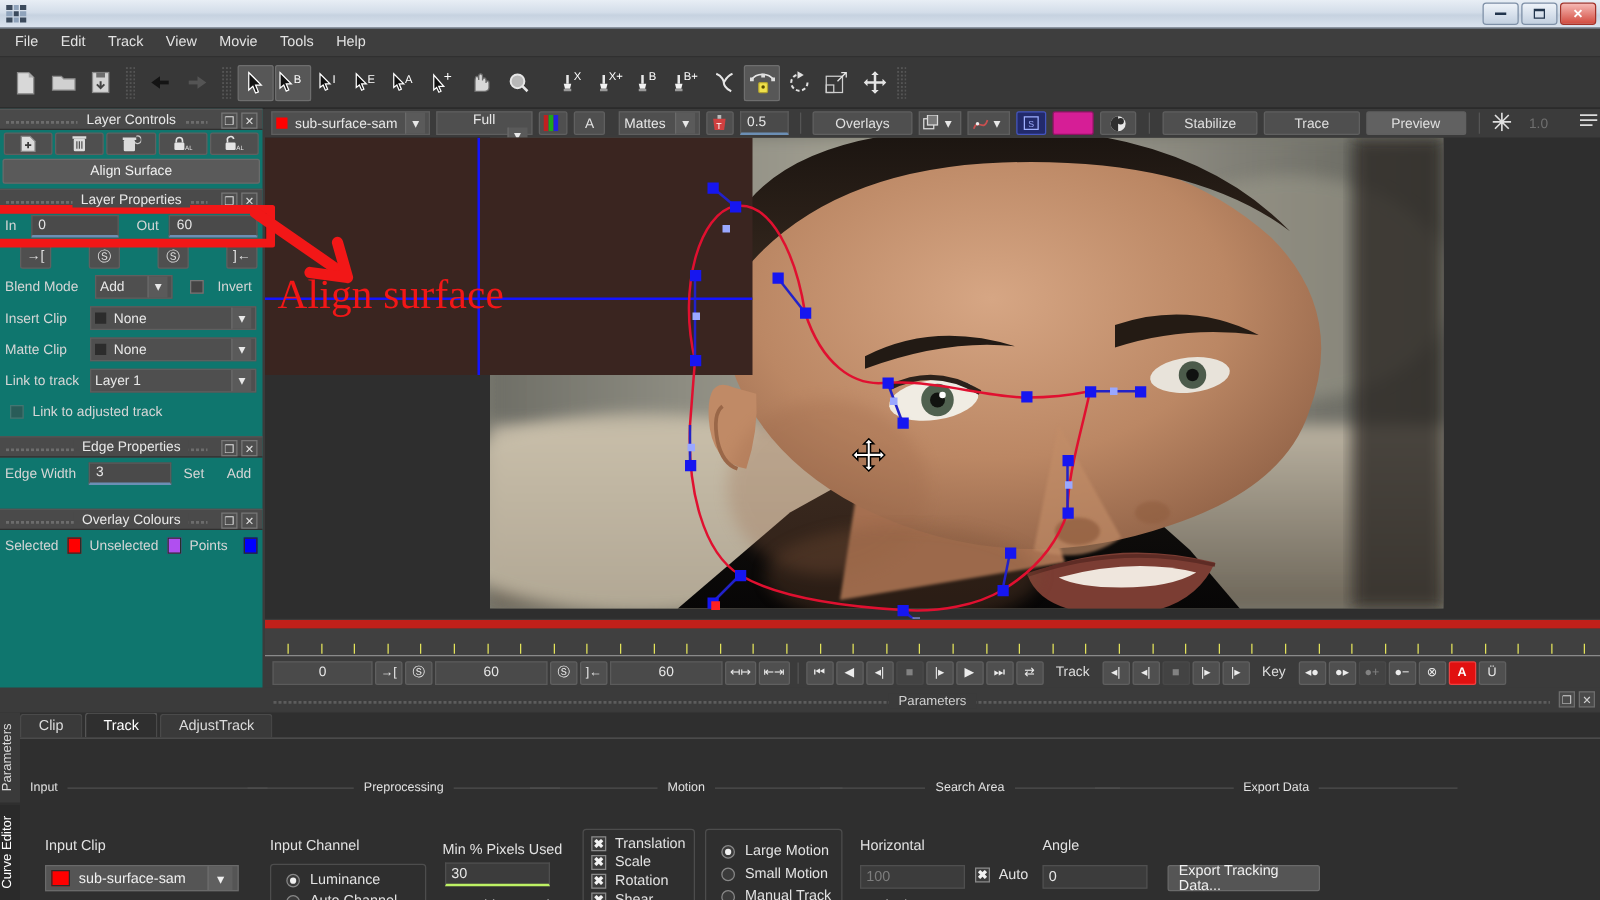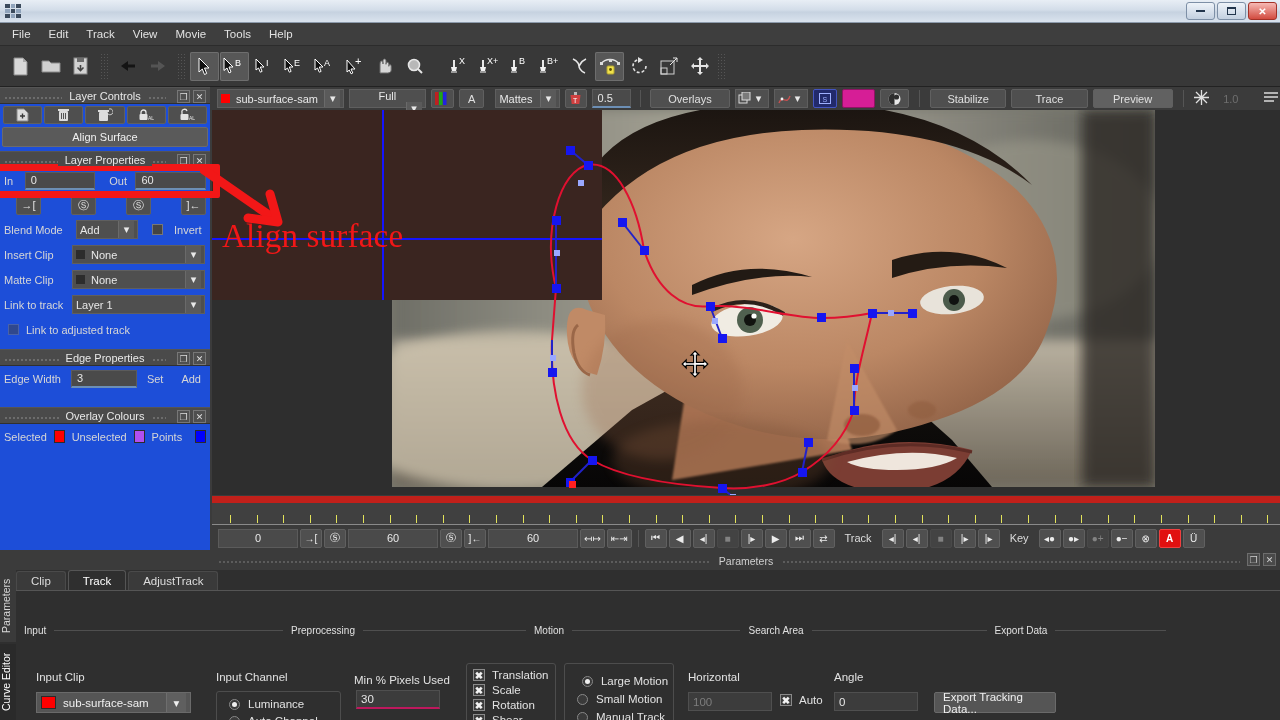--- a/index.html
+++ b/index.html
@@ -58,21 +58,21 @@
   }
   .tool.sel { background:#575757; box-shadow:inset 0 0 0 1px #6e6e6e; }
   .tool.disabled { opacity:.35; }
   .tool svg { display:block; }
   .tsep { width:14px; height:29px; }
   .tgrip { width:8px; height:26px; margin:0 4px;
     background-image:radial-gradient(#555 36%,transparent 38%);
     background-size:3px 3px; }
 
   
-  .leftpanel { position:absolute; left:0; top:87px; width:210px; height:463px; background:#1d4ed8; }
+  .leftpanel { position:absolute; left:0; top:87px; width:210px; height:463px; background:#0f766e; }
   .sechead {
     height:17px; background:#4a4a4a; display:flex; align-items:center; justify-content:center;
     position:relative; font-size:11px; color:#e8e8e8; border-top:1px solid #555; border-bottom:1px solid #303030;
   }
   .sechead .dots { position:absolute; left:4px; right:44px; top:8px; height:3px;
     background-image:radial-gradient(#6c6c6c 40%,transparent 42%); background-size:4px 4px; }
   .sechead span.lbl { background:#4a4a4a; padding:0 7px; z-index:2; }
   .sechead .wb { position:absolute; top:2px; width:13px; height:13px; border:1px solid #777; background:#4f4f4f;
      display:flex; align-items:center; justify-content:center; font-size:9px; color:#ddd;}
   .sechead .wb.a { right:20px; } .sechead .wb.b { right:4px; }
@@ -153,21 +153,21 @@
   .flabel { font-size:11.5px; color:#e2e2e2; }
   .radio { width:11px; height:11px; border-radius:50%; border:1px solid #888; background:#3a3a3a; display:inline-block; position:relative;}
   .radio.on::after { content:''; position:absolute; left:2px; top:2px; width:5px; height:5px; border-radius:50%; background:#f0f0f0;}
   .xcbx { width:12px; height:12px; border:1px solid #8a8a8a; background:#3c3c3c; display:flex; align-items:center;
      justify-content:center; font-size:10px; color:#f2f2f2; font-weight:bold;}
   .gbox { border:1px solid #4d4d4d; border-radius:3px; }
   .btnw { background:#555; border:1px solid #6a6a6a; border-radius:2px; height:21px; display:flex;
      align-items:center; justify-content:center; font-size:11.5px; color:#f0f0f0; padding:0 8px;}
   .inp { background:#3c3c3c; border:1px solid #4f4f4f; height:19px; color:#e6e6e6; font-size:11.5px;
      display:flex; align-items:center; padding:0 4px;}
-  .inp.u { border-bottom:2px solid #be185d; }
+  .inp.u { border-bottom:2px solid #bef264; }
   .inp.dim { color:#7d7d7d; }
   .combo2 { background:#555; border:1px solid #6a6a6a; height:21px; display:flex; align-items:center;
      padding:0 4px; color:#f0f0f0; font-size:11.5px;}
   .combo2 .arrow { margin-left:auto; width:20px; height:19px; background:#5f5f5f; border-left:1px solid #6e6e6e;
      display:flex; align-items:center; justify-content:center;}
   .dimtxt { color:#6f6f6f; }
 
   
   .redbox { position:absolute; border:7px solid #f21717; border-radius:2px; pointer-events:none; }
   .cursor-move { position:absolute; pointer-events:none; }
@@ -888,21 +888,21 @@
           <span class="xcbx">✖</span>
           <span class="flabel">Rotation</span>
         </div>
         <div style="display:flex;align-items:center;gap:7px;padding:3px 0 0 6px;">
           <span class="xcbx">✖</span>
           <span class="flabel">Shear</span>
         </div>
       </div>
 
       <div class="gbox" style="position:absolute;left:548px;top:72px;width:110px;height:78px;">
-        <div style="display:flex;align-items:center;gap:8px;padding:11px 0 0 12px;justify-content:center;">
+        <div style="display:flex;align-items:center;gap:8px;padding:11px 0 0 12px;">
           <span class="radio on"></span>
           <span class="flabel">Large Motion</span>
         </div>
         <div style="display:flex;align-items:center;gap:8px;padding:6px 0 0 12px;">
           <span class="radio"></span>
           <span class="flabel">Small Motion</span>
         </div>
         <div style="display:flex;align-items:center;gap:8px;padding:6px 0 0 12px;">
           <span class="radio"></span>
           <span class="flabel">Manual Track</span>

